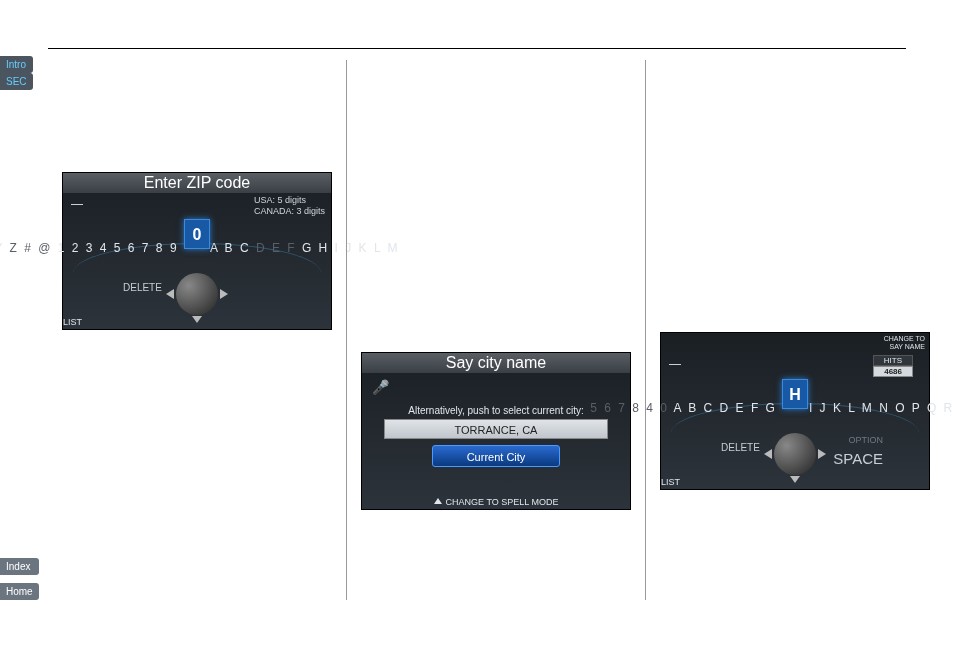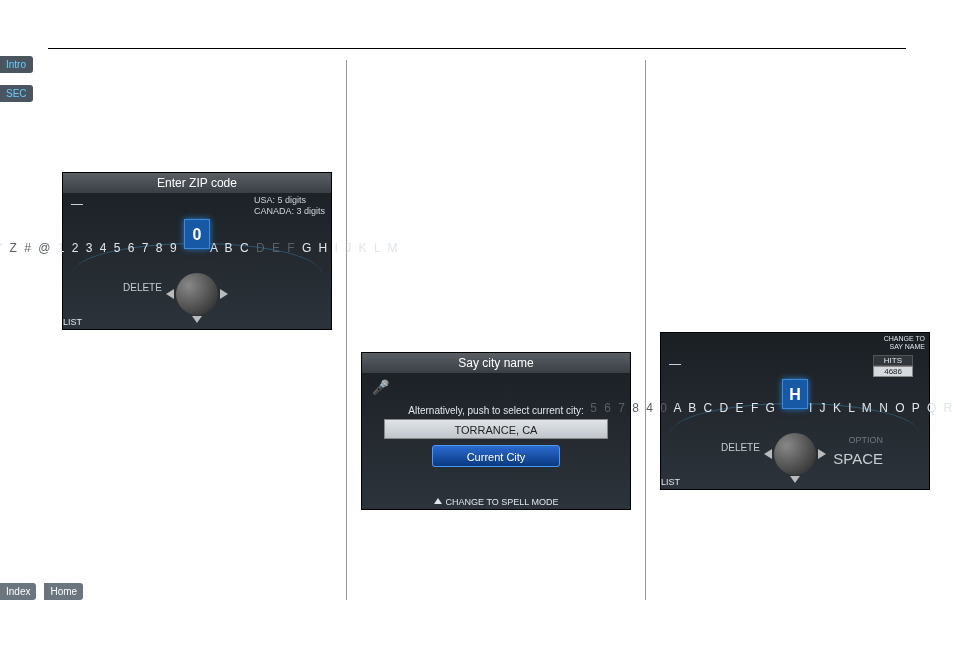--- a/index.html
+++ b/index.html
@@ -1,26 +1,26 @@
 <!DOCTYPE html>
 <html><head>
 <meta charset="utf-8">
 <style>
 *{margin:0;padding:0;box-sizing:border-box}
 body{width:954px;height:650px;background:#fff;font-family:Arial,Helvetica,sans-serif;position:relative;overflow:hidden}
-.side-tabs{position:absolute;left:0;top:56px;display:flex;flex-direction:column;gap:12px}
+.side-tabs{position:absolute;left:0;top:56px;display:flex;flex-direction:column;gap:0}
 .side-tabs .tab{background:#4a5560;color:#6cf;font-size:10px;padding:3px 6px;cursor:pointer;min-width:28px;text-align:left;border-radius:0 3px 3px 0}
-.side-tabs-bottom{position:absolute;left:0;bottom:50px;display:flex;flex-direction:row;gap:8px}
+.side-tabs-bottom{position:absolute;left:0;bottom:50px;display:flex;flex-direction:column;gap:8px}
 .side-tabs-bottom .tab{background:#6a7580;color:#fff;font-size:10px;padding:3px 6px;cursor:pointer;min-width:28px;text-align:left;border-radius:0 3px 3px 0}
 .rule{position:absolute;left:48px;top:48px;width:858px;height:1px;background:#000}
 .columns{position:absolute;left:48px;top:60px;width:858px;height:540px;display:flex}
 .col{flex:1;padding:6px 14px 0 14px;position:relative}
 .col + .col{border-left:1px solid #999}
 .nav-screen{width:270px;height:158px;background:linear-gradient(#1a1f24,#2c333a);border:1px solid #000;position:relative;font-family:Arial,sans-serif;margin:0 auto}
-.ns-title{position:absolute;top:0;left:0;right:0;height:20px;background:linear-gradient(#5a5f65,#3a3f45);color:#fff;text-align:center;font-size:12px;line-height:20px}
+.ns-title{position:absolute;top:0;left:0;right:0;height:20px;background:linear-gradient(#5a5f65,#3a3f45);color:#fff;text-align:center;font-size:16px;line-height:20px}
 .ns-sub{position:absolute;top:22px;right:6px;color:#cfd5da;font-size:9px;text-align:left;line-height:11px}
 .ns-wheel{position:absolute;top:52px;left:0;right:0;height:46px;display:flex;align-items:center;justify-content:center}
 .ns-chars{color:#e0e6ec;font-size:12px;letter-spacing:2px;white-space:nowrap}
 .ns-dim{color:#585f66}
 .ns-highlight{position:absolute;top:46px;left:50%;transform:translateX(-50%);width:26px;height:30px;background:#1859a6;border:1px solid #3a8ae0;color:#fff;font-size:16px;text-align:center;line-height:30px;font-weight:bold;box-shadow:0 0 6px #2a7ad0}
 .ns-arc{position:absolute;top:70px;left:10px;right:10px;height:30px;border-top:1px solid #3a7aa0;border-radius:50%/100% 100% 0 0;opacity:.6}
 .ns-delete{position:absolute;bottom:36px;left:60px;color:#c8ced4;font-size:10px}
 .ns-space{position:absolute;bottom:22px;right:46px;color:#c8ced4;font-size:15px}
 .ns-option{position:absolute;bottom:44px;right:46px;color:#707880;font-size:9px}
 .ns-dial{position:absolute;bottom:14px;left:50%;transform:translateX(-50%);width:42px;height:42px}
@@ -35,21 +35,21 @@
 .ns2 .ns-alt{position:absolute;top:52px;left:0;right:0;text-align:center;color:#e0e6ec;font-size:10px}
 .ns2 .ns-city{position:absolute;top:66px;left:22px;right:22px;height:20px;background:linear-gradient(#e0e4e8,#c0c6cc);border:1px solid #888;text-align:center;color:#222;font-size:11px;line-height:20px}
 .ns2 .ns-btn{position:absolute;top:92px;left:70px;right:70px;height:22px;background:linear-gradient(#2a6ad0,#0a3a80);border:1px solid #4a9aff;color:#fff;text-align:center;font-size:11px;line-height:22px;border-radius:3px}
 .ns2 .ns-spell{position:absolute;bottom:2px;left:0;right:0;text-align:center;color:#e0e6ec;font-size:9px}
 .ns2 .ns-spell .tri-up{display:inline-block;width:0;height:0;border-style:solid;border-width:0 4px 6px 4px;border-color:transparent transparent #e0e6ec transparent;margin-right:4px;vertical-align:1px}
 .ns2 .ns-mic{position:absolute;top:26px;left:10px;color:#aab0b6;font-size:14px}
 .ns3{height:158px}
 .ns3 .ns-corner{position:absolute;top:2px;right:4px;color:#e0e6ec;font-size:7px;line-height:8px;text-align:right}
 .ns3 .ns-hits{position:absolute;top:22px;right:16px;text-align:right;font-size:8px}
 .ns3 .ns-hits .lbl{display:block;background:#30363c;color:#e0e6ec;padding:0 10px;border:1px solid #555}
-.ns3 .ns-hits .val{display:block;background:#d5dade;color:#222;padding:0 10px;border:1px solid #888;font-weight:normal}
+.ns3 .ns-hits .val{display:block;background:#d5dade;color:#222;padding:0 10px;border:1px solid #888;font-weight:bold}
 .ns3 .ns-title{text-align:left;padding-left:10px}
 .col1 .nav-screen{margin-top:106px}
 .col2 .nav-screen{margin-top:286px}
 .col3 .nav-screen{margin-top:266px}
 </style>
 </head>
 <body>
 
 <div class="side-tabs">
   <div class="tab">Intro</div>

